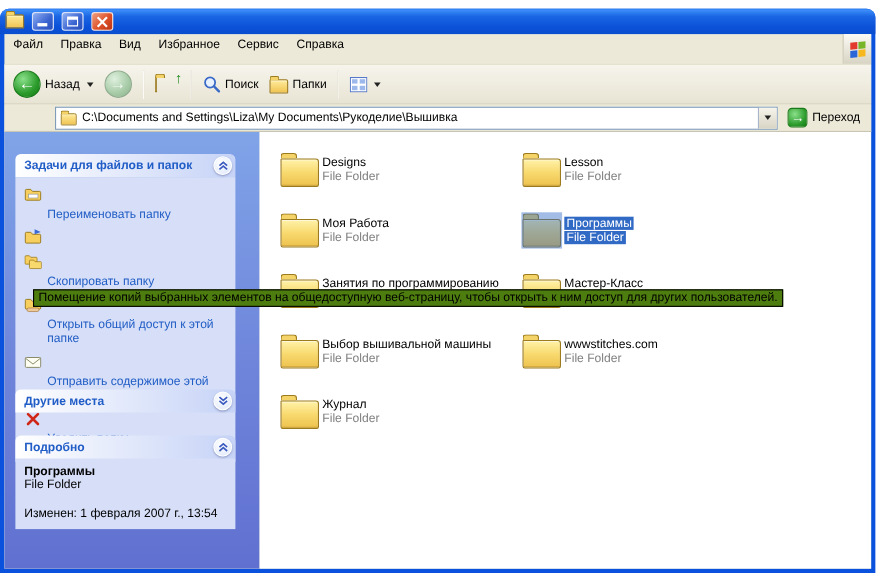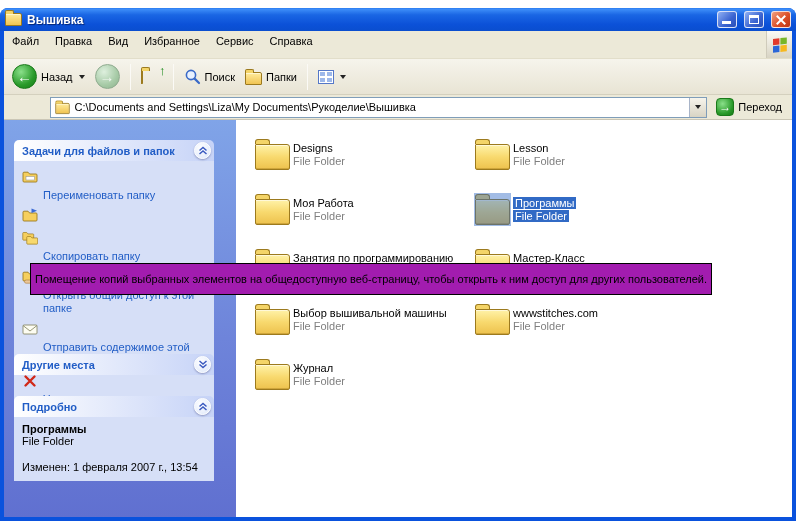--- a/index.html
+++ b/index.html
@@ -104,31 +104,30 @@
     background:linear-gradient(180deg,#fff2a8 0%,#f8d96e 50%,#edc24e 100%);
     border:1px solid #9c7a1e; border-radius:1px 3px 2px 2px;
     box-shadow:inset 0 1px 0 #fff8d8, inset 0 -1px 0 rgba(150,110,20,.35); }
   .ftext { display:flex; flex-direction:column; gap:1px; }
   .fname { color:#000; white-space:nowrap; width:fit-content; }
   .ftype { color:#7f7f7f; width:fit-content; }
   .fitem.selected .fname, .fitem.selected .ftype { background:#316ac5; color:#fff; padding:0 2px; }
   .fitem.selected .folder-lg::after { content:""; position:absolute;
     inset:-6px -1px -1px -1px; background:rgba(49,106,197,.45); }
 
-  .tooltip { position:absolute; left:26px; top:143px; z-index:60; background:#a21caf;
-    border:1px solid #000; padding:9px 4px; white-space:nowrap; }
+  .tooltip { position:absolute; left:26px; top:143px; z-index:60; background:#4d7c0f;
+    border:1px solid #000; padding:1px 4px; white-space:nowrap; }
 </style>
 </head>
 <body>
 
 <div id="window">
 
   <div class="titlebar">
     <span class="folder-sm"></span>
-    <span class="title-text">Вышивка</span>
     <span class="win-btn">
         <span class="glyph-min"></span>
       </span>
     <span class="win-btn">
         <span class="glyph-max"></span>
       </span>
     <span class="win-btn close"><span class="glyph-x"></span></span>
   </div>
 
   <div class="frame">

